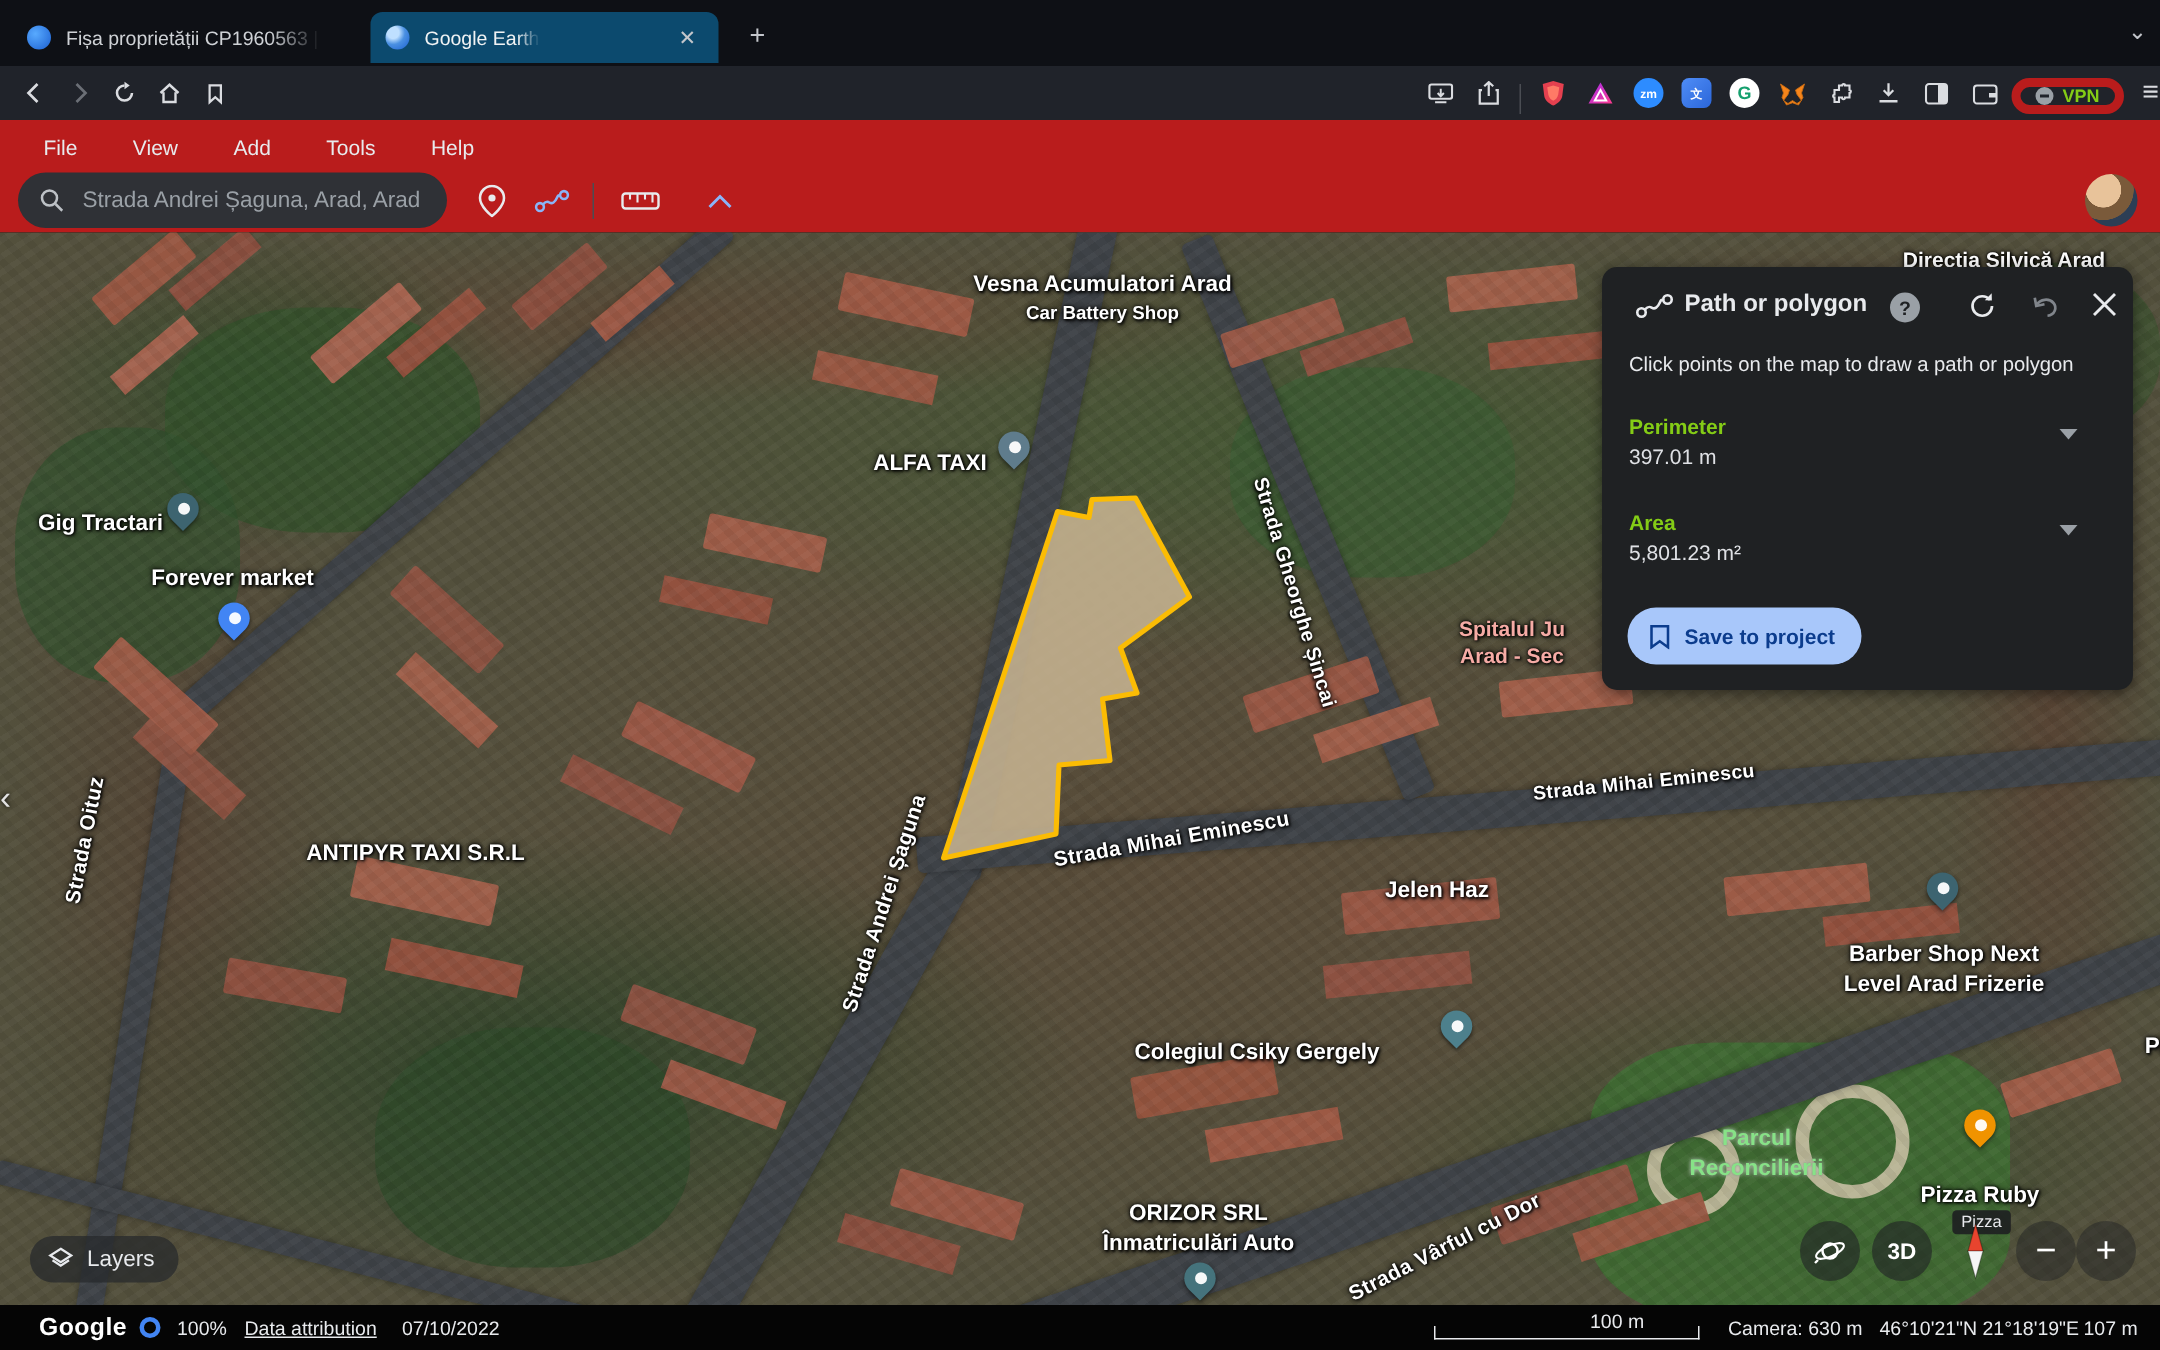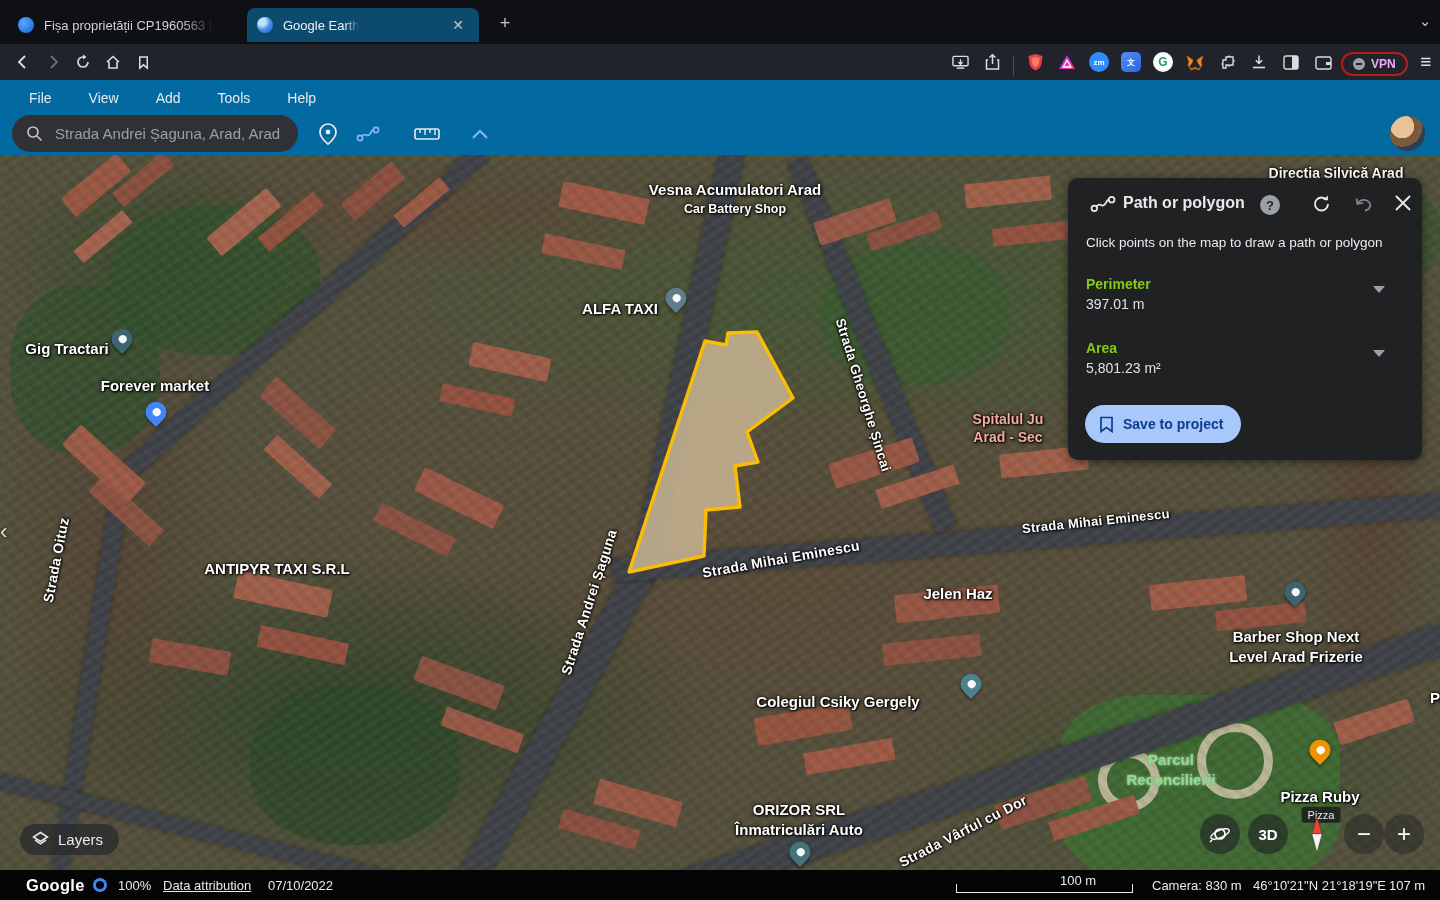--- a/index.html
+++ b/index.html
@@ -24,27 +24,27 @@
   .navico { width:30px; height:30px; display:flex; align-items:center; justify-content:center;
     color:#dadce0; font-size:17px; }
   .navico svg { display:block; }
   #urlbar { position:absolute; left:176px; top:4px; width:764px; height:28px; background:#0f1116;
     border-radius:14px; display:flex; align-items:center; padding:0 12px; }
   #urlbar .host { color:#e8eaed; font-size:13.5px; font-weight:700; white-space:nowrap; }
   #urlbar .path { color:#9aa0a6; font-size:13.5px; white-space:nowrap; overflow:hidden; }
   .extico { width:28px; height:28px; display:flex; align-items:center; justify-content:center; }
   .chip { width:20px; height:20px; border-radius:50%; display:flex; align-items:center;
     justify-content:center; font-size:8px; font-weight:700; color:#fff; }
-  #vpn { height:24px; padding:0 10px; border:2px solid #b91c1c; border-radius:13px;
-    display:flex; align-items:center; gap:6px; color:#f0abfc; font-size:12px; font-weight:700; }
+  #vpn { height:24px; padding:0 10px; border:6px solid #b91c1c; border-radius:13px;
+    display:flex; align-items:center; gap:6px; color:#84cc16; font-size:12px; font-weight:700; }
   #vpn .dot { width:12px; height:12px; border-radius:50%; background:#9aa0a6; position:relative; }
   #vpn .dot::after { content:""; position:absolute; left:3px; top:5px; width:6px; height:2px; background:#20232a; }
 
   
-  #gehead { position:absolute; top:80px; left:0; right:0; height:75px; background:#0369a1; }
+  #gehead { position:absolute; top:80px; left:0; right:0; height:75px; background:#b91c1c; }
   #gemenu { position:absolute; top:6px; left:27px; display:flex; gap:33px; }
   #gemenu .mi { color:#e8eaed; font-size:14px; padding:4px 2px; }
   #gesearch { position:absolute; left:12px; top:35px; width:286px; height:37px;
     background:#2f3136; border-radius:19px; display:flex; align-items:center; padding:0 14px; gap:12px; }
   #gesearch .q { color:#9aa0a6; font-size:15px; white-space:nowrap; overflow:hidden; }
   .getool { position:absolute; top:37px; width:34px; height:34px; display:flex;
     align-items:center; justify-content:center; }
   #avatar { position:absolute; right:15px; top:36px; width:35px; height:35px; border-radius:50%;
     background:radial-gradient(circle at 35% 30%, #e8c39a 0 35%, #7a5a3a 36% 60%, #2c3e55 61%); }
 
@@ -490,16 +490,16 @@
 </div>
 
 <div id="statusbar">
   <div id="sblogo">Google</div>
   <div id="sbring"></div>
   <div id="sbzoom">100%</div>
   <div id="sbattr">Data attribution</div>
   <div id="sbdate">07/10/2022</div>
   <div id="scale"></div>
   <div id="scaletxt">100 m</div>
-  <div id="sbcam">Camera: 830 m</div>
+  <div id="sbcam">Camera: 630 m</div>
   <div id="sbcoords">46°10'21"N 21°18'19"E</div>
   <div id="sbalt">107 m</div>
 </div>
 
 </body></html>

